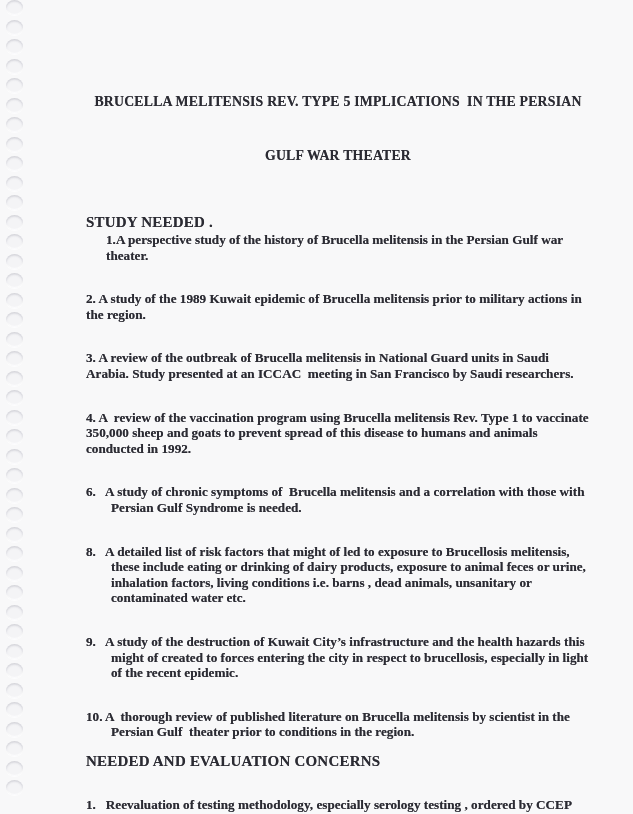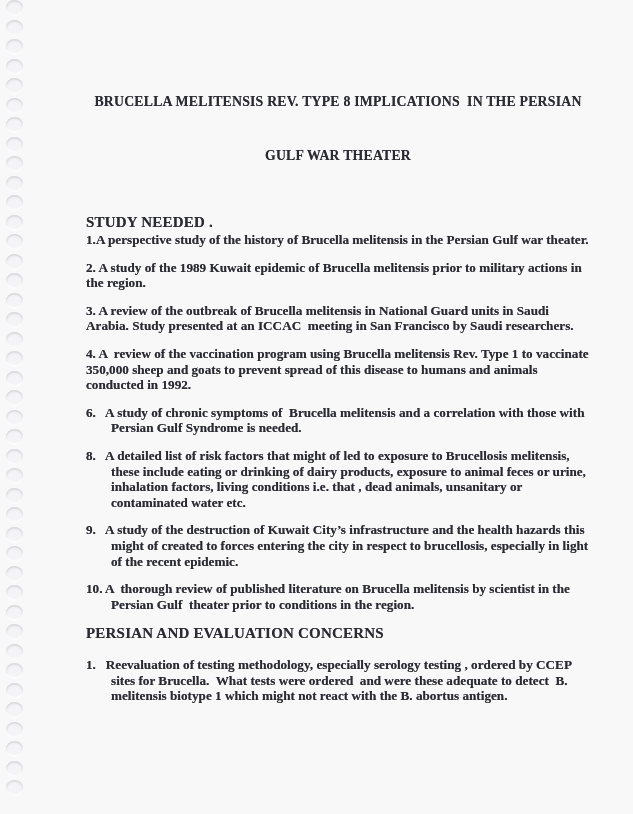--- a/index.html
+++ b/index.html
@@ -53,25 +53,25 @@
     line-height: 16px;
     letter-spacing: .2px;
     white-space: pre-wrap;
     text-shadow: 0 0 .6px rgba(43,43,51,.6);
   }
   .h2.study   { margin-top: 13px; margin-bottom: 0; }
   .h2.testing { margin-top: 13px; margin-bottom: 16px; }
   .para {
     font-size: 13.2px;
     line-height: 15.6px;
-    margin-top: 12px;
+    margin-top: 28px;
     white-space: pre-wrap;
     text-shadow: 0 0 .6px rgba(43,43,51,.6);
   }
-  .para.first { margin-top: 2px; }
+  .para.first { margin-top: 2px; margin-left: 20px; }
   .para.hang {
     padding-left: 25px;
     text-indent: -25px;
   }
   .u {
     text-decoration-thickness: 1.2px;
     text-underline-offset: 2.5px;
   }
 </style>
 </head>
@@ -117,32 +117,32 @@
     <div class="hole"></div>
     <div class="hole"></div>
     <div class="hole"></div>
     <div class="hole"></div>
     <div class="hole"></div>
   </div>
 
 <div class="sheet">
 
   <div class="doc-title">
-    <div><span class="u">BRUCELLA</span><span> </span><span class="u">MELITENSIS</span><span> REV. TYPE 8 IMPLICATIONS  IN THE PERSIAN</span></div>
+    <div><span class="u">BRUCELLA</span><span> </span><span class="u">MELITENSIS</span><span> REV. TYPE 5 IMPLICATIONS  IN THE PERSIAN</span></div>
     <div><span>GULF WAR THEATER</span></div>
   </div>
 
   <div class="h2 study">STUDY NEEDED .</div>
 
   <div class="para flat first"><span>1.A perspective study of the history of </span><span class="u">Brucella</span><span> </span><span class="u">melitensis</span><span> in the Persian Gulf war theater.</span></div>
   <div class="para flat"><span>2. A study of the 1989 Kuwait epidemic of </span><span class="u">Brucella</span><span> </span><span class="u">melitensis</span><span> prior to military actions in the region.</span></div>
   <div class="para flat"><span>3. A review of the outbreak of </span><span class="u">Brucella</span><span> </span><span class="u">melitensis</span><span> in National Guard units in Saudi Arabia. Study presented at an ICCAC  meeting in San Francisco by Saudi researchers.</span></div>
   <div class="para flat"><span>4. A  review of the vaccination program using </span><span class="u">Brucella</span><span> </span><span class="u">melitensis</span><span> Rev. Type 1 to vaccinate 350,000 sheep and goats to prevent spread of this disease to humans and animals conducted in 1992.</span></div>
   <div class="para hang"><span>6.   A study of chronic symptoms of  </span><span class="u">Brucella</span><span> </span><span class="u">melitensis</span><span> and a correlation with those with Persian Gulf Syndrome is needed.</span></div>
-  <div class="para hang"><span>8.   A detailed list of risk factors that might of led to exposure to </span><span class="u">Brucellosis</span><span> </span><span class="u">melitensis</span><span>, these include eating or drinking of dairy products, exposure to animal feces or urine, inhalation factors, living conditions i.e. that , dead animals, unsanitary or contaminated water etc.</span></div>
+  <div class="para hang"><span>8.   A detailed list of risk factors that might of led to exposure to </span><span class="u">Brucellosis</span><span> </span><span class="u">melitensis</span><span>, these include eating or drinking of dairy products, exposure to animal feces or urine, inhalation factors, living conditions i.e. barns , dead animals, unsanitary or contaminated water etc.</span></div>
   <div class="para hang"><span>9.   A study of the destruction of Kuwait City’s infrastructure and the health hazards this might of created to forces entering the city in respect to brucellosis, especially in light of the recent epidemic.</span></div>
   <div class="para hang"><span>10. A  thorough review of published literature on </span><span class="u">Brucella</span><span> </span><span class="u">melitensis</span><span> by scientist in the Persian Gulf  theater prior to conditions in the region.</span></div>
 
-  <div class="h2 testing">PERSIAN AND EVALUATION CONCERNS</div>
+  <div class="h2 testing">NEEDED AND EVALUATION CONCERNS</div>
 
   <div class="para hang"><span>1.   Reevaluation of testing methodology, especially serology testing , ordered by CCEP  sites for Brucella.  What tests were ordered  and were these adequate to detect  </span><span class="u">B.</span><span> </span><span class="u">melitensis</span><span> biotype 1 which might not react with the </span><span class="u">B.</span><span> </span><span class="u">abortus</span><span> antigen.</span></div>
 
 </div>
 
 </body></html>

